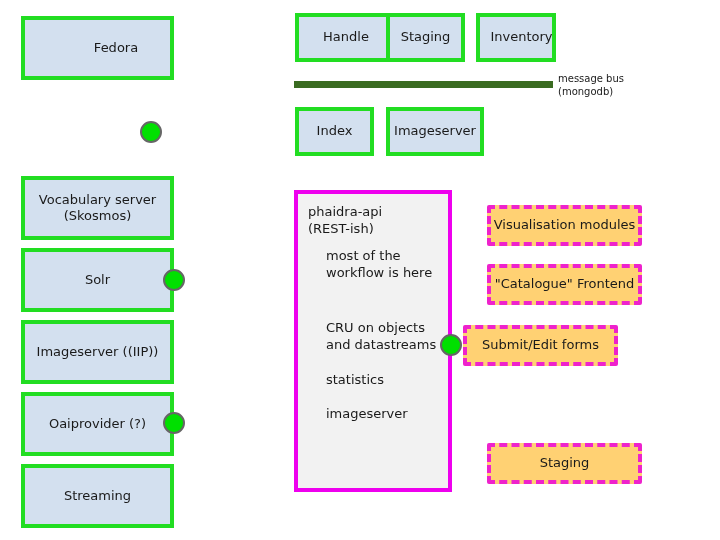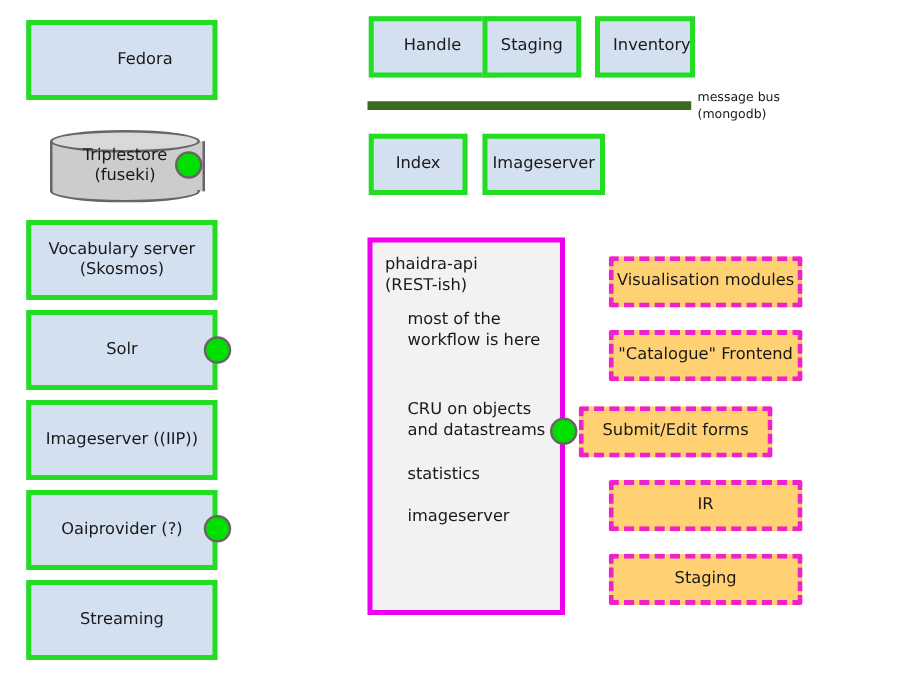--- a/index.html
+++ b/index.html
@@ -137,27 +137,20 @@
 </style>
 </head>
 <body>
 
 <div id="canvas">
 
   <div class="node svc" style="left:21px; top:16px; width:153px; height:64px;padding-left:37px;">
     <span style="white-space:pre-line;">Fedora</span>
   </div>
 
-  <div class="cyl" style="left:40px; top:104px; width:120px; height:58px;">
-    <div class="body"></div>
-    <div class="bottom"></div>
-    <div class="top"></div>
-    <div class="cyl-label" style="white-space:pre-line;">Triplestore
-(fuseki)</div>
-  </div>
   <div class="dot" style="left:140px; top:121px;"></div>
 
   <div class="node svc" style="left:21px; top:176px; width:153px; height:64px;">
     <span style="white-space:pre-line;">Vocabulary server
 (Skosmos)</span>
   </div>
 
   <div class="node svc" style="left:21px; top:248px; width:153px; height:64px;">
     <span style="white-space:pre-line;">Solr</span>
   </div>
@@ -211,20 +204,17 @@
 
   <div class="node fe" style="left:487px; top:205px; width:155px; height:41px;">
     <span>Visualisation modules</span>
   </div>
   <div class="node fe" style="left:487px; top:264px; width:155px; height:41px;">
     <span>"Catalogue" Frontend</span>
   </div>
   <div class="node fe" style="left:463px; top:325px; width:155px; height:41px;">
     <span>Submit/Edit forms</span>
   </div>
-  <div class="node fe" style="left:487px; top:384px; width:155px; height:41px;">
-    <span>IR</span>
-  </div>
   <div class="node fe" style="left:487px; top:443px; width:155px; height:41px;">
     <span>Staging</span>
   </div>
 
 </div>
 
 </body></html>

